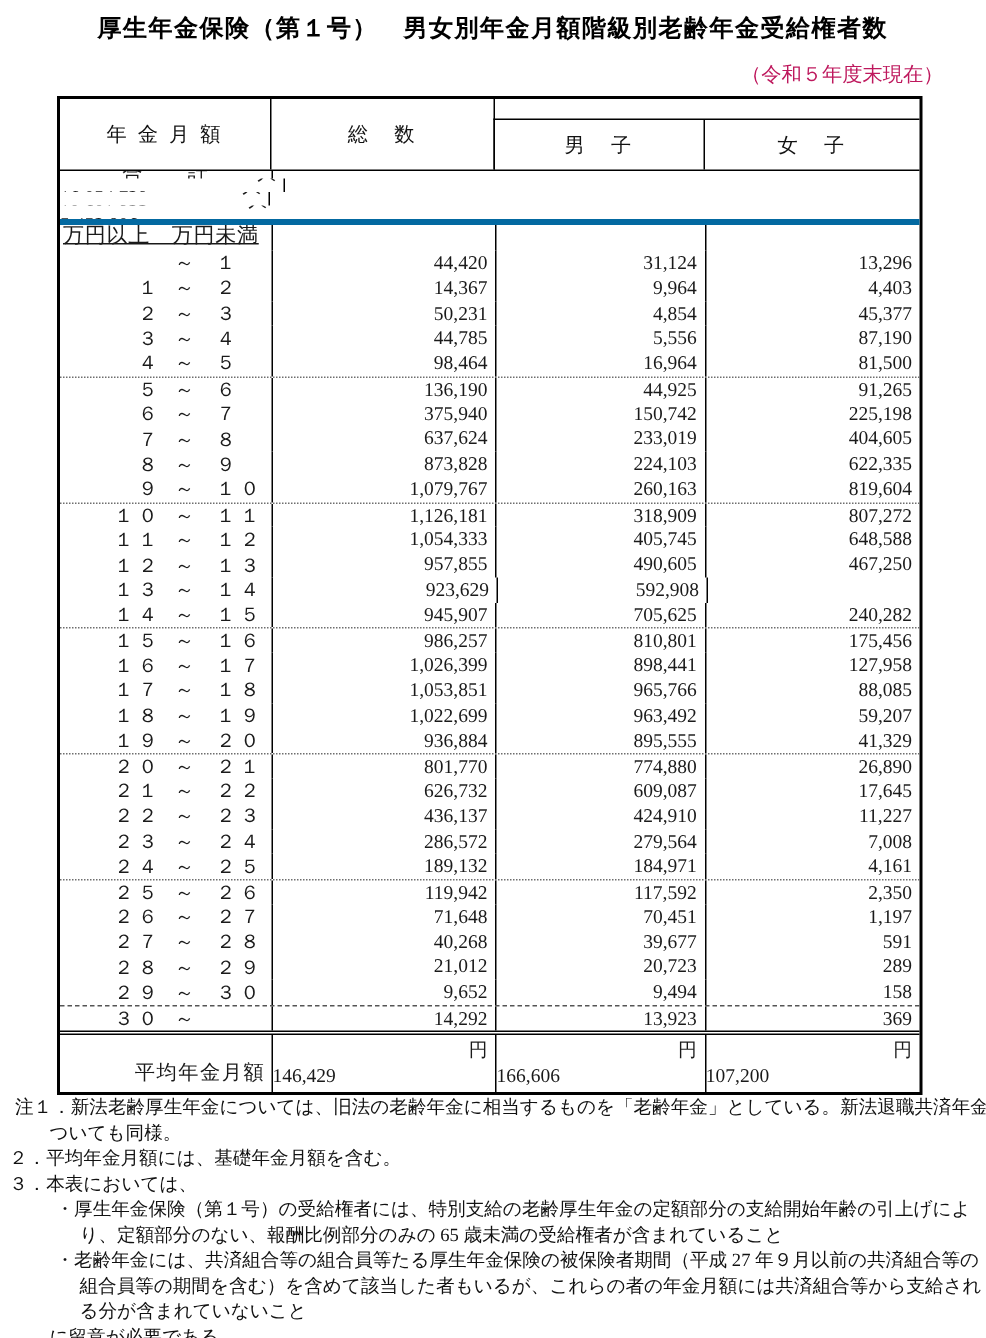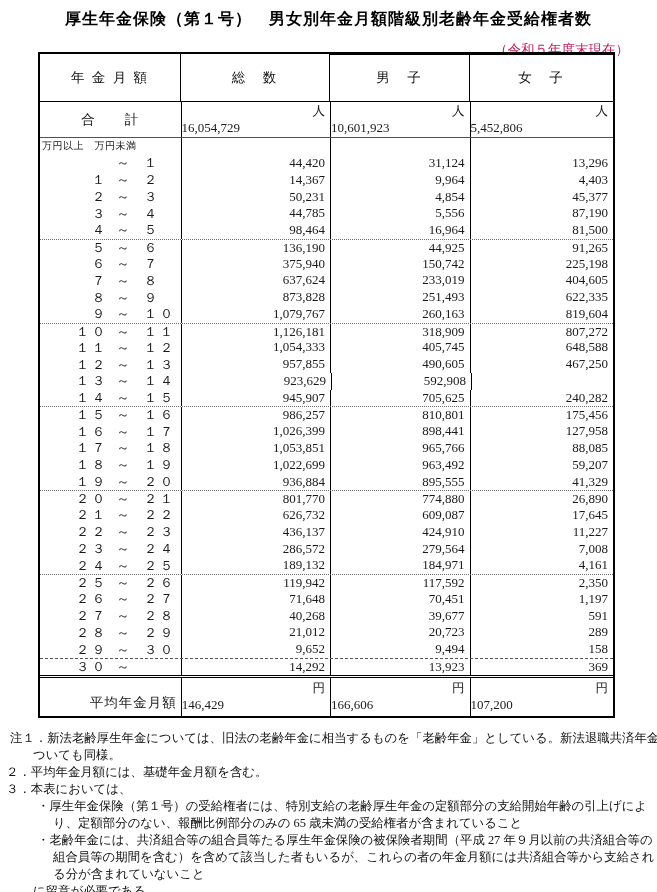--- a/index.html
+++ b/index.html
@@ -25,58 +25,58 @@
     text-align:right;
     padding-right:28px;
     font-size:13.5px;
     margin-top:11px;
     margin-bottom:4px;
     color:#be185d;
   }
 
   
   .ptable {
-    position:absolute; left:38px; top:52px;
+    position:absolute; left:38px; top:64px;
     width:577px;
     border:2px solid #000;
     background:#fff;
   }
   .c1 { width:142px; }
   .c2 { width:150px; }
   .c3 { width:140px; }
   .c4 { width:143px; }
   .vb { border-right:1px solid #000; }
 
   .thead { display:flex; height:48px; border-bottom:1px solid #000; }
   .hc {
     display:flex; align-items:center; justify-content:center;
     font-size:13.5px; letter-spacing:2px; color:#111;
   }
-  .hgroup { flex:1; display:flex; flex-direction:row; }
+  .hgroup { flex:1; display:flex; flex-direction:column; }
   .hstrip { height:13px; }
   .hsub { flex:1; display:flex; border-top:1px solid #000; border-left:1px solid #000; margin-left:-1px; }
   .hsub .c3 { border-right:1px solid #000; }
   .hsub .c4 { flex:1; }
 
   .trow { display:flex; }
   .trow > div { overflow:hidden; }
 
-  .total-row { height:36px; border-bottom:1px solid #0369a1; }
+  .total-row { height:36px; border-bottom:4px solid #0369a1;flex-direction:column; }
   .lblcell {
     display:flex; align-items:center; justify-content:center;
     font-size:13.5px; letter-spacing:1px;
   }
   .ucell { display:flex; flex-direction:column; justify-content:center; }
   .unit  { text-align:right; padding-right:5px; font-size:12.5px; line-height:16px; }
   .uval  { text-align:left; padding-right:5px; font-size:13px;  line-height:17px; }
 
   .range-head { height:17px; }
   .range-head .c1 {
-    font-size:10px; line-height:16px; padding-left:2px;
-    letter-spacing:0.5px; white-space:nowrap;
+    font-size:14px; line-height:16px; padding-left:2px;
+    letter-spacing:0.5px; white-space:nowrap;text-decoration:underline;
   }
 
   .drow { height:16.77px; }
   .drow .c1 { display:flex; align-items:center; padding-left:4px; }
   .from { width:64px; text-align:right; font-size:13px; letter-spacing:3px; }
   .tl   { width:30px; text-align:center; font-size:13px; }
   .to   { flex:1; text-align:left; font-size:13px; letter-spacing:3px; padding-left:6px; }
   .num  {
     text-align:right; padding-right:5px;
     font-size:13px; line-height:16.5px;
@@ -226,21 +226,21 @@
           <div class="c3 vb num">233,019</div>
           <div class="c4 num">404,605</div>
         </div>
         <div class="trow drow">
           <div class="c1 vb">
             <span class="from">８</span>
             <span class="tl">～</span>
             <span class="to">９</span>
           </div>
           <div class="c2 vb num">873,828</div>
-          <div class="c3 vb num">251,493</div>
+          <div class="c3 vb num">224,103</div>
           <div class="c4 num">622,335</div>
         </div>
         <div class="trow drow">
           <div class="c1 vb">
             <span class="from">９</span>
             <span class="tl">～</span>
             <span class="to">１０</span>
           </div>
           <div class="c2 vb num">1,079,767</div>
           <div class="c3 vb num">260,163</div>

